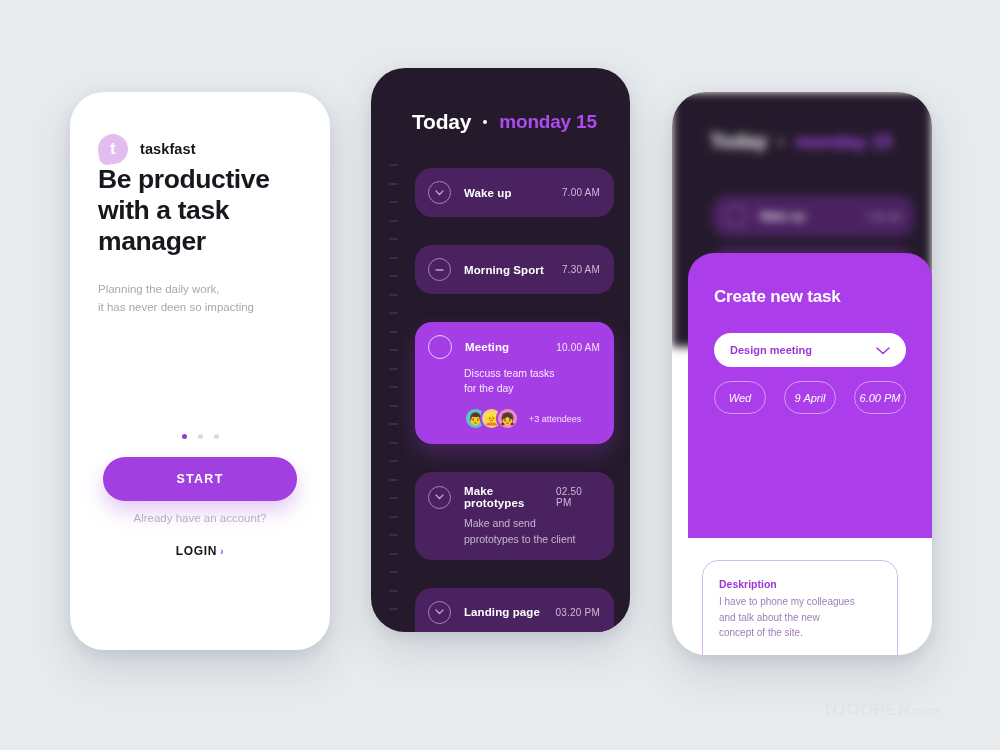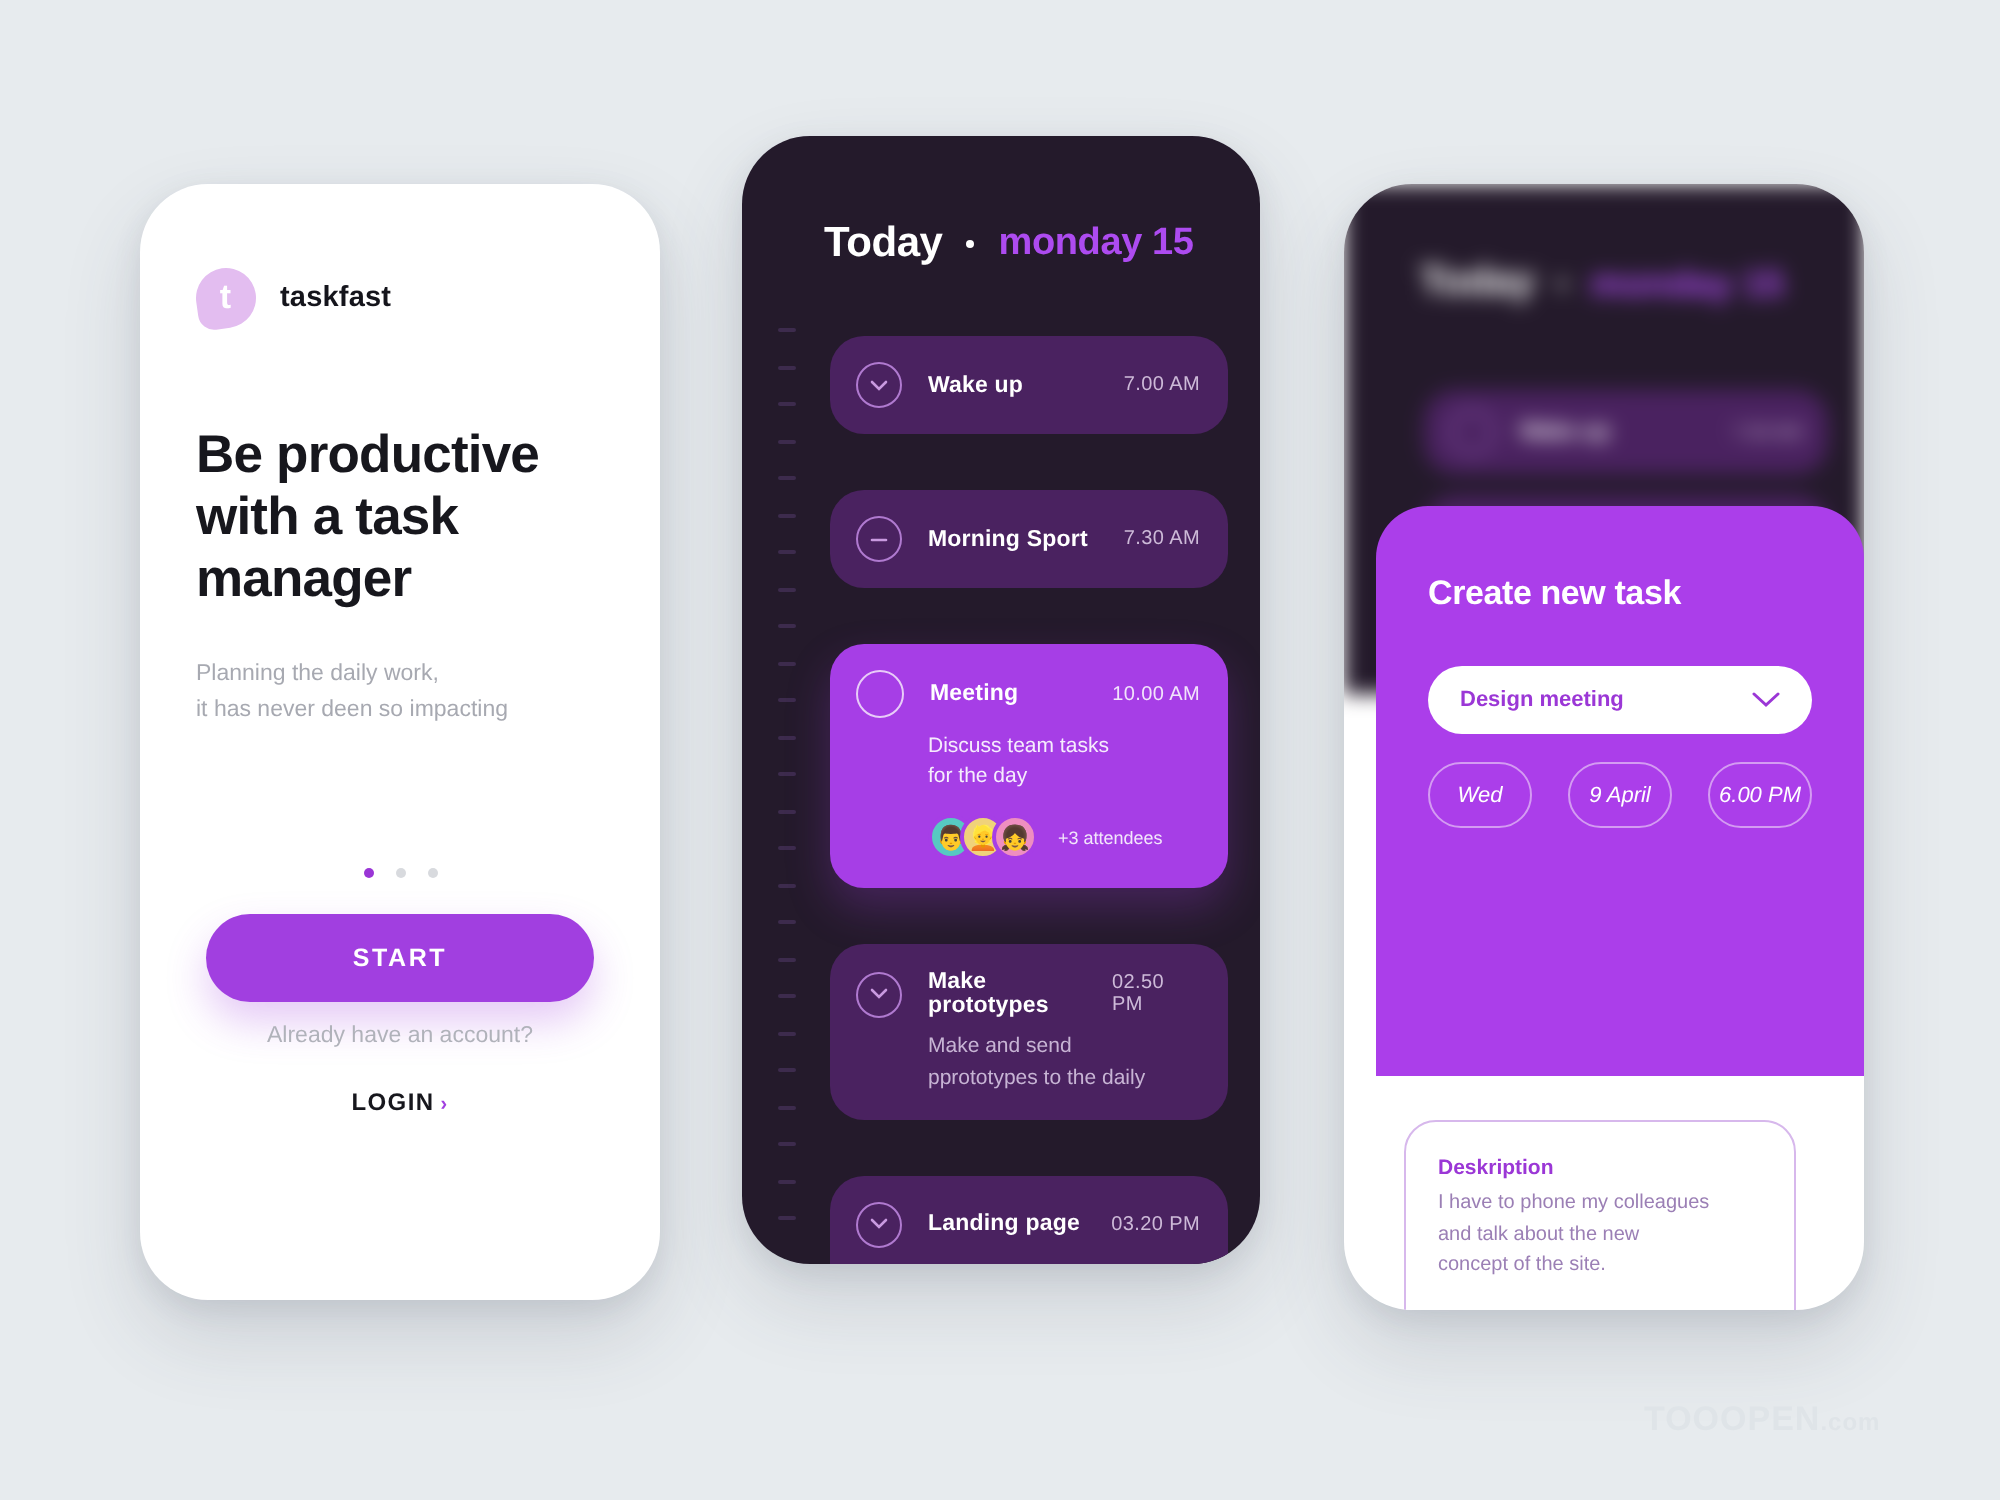--- a/index.html
+++ b/index.html
@@ -34,21 +34,20 @@
     display:flex; align-items:center; justify-content:center;
   }
   .brand-mark span {
     transform:rotate(8deg);
     color:#ffffff; font-size:17px; font-weight:700;
     line-height:1; margin-top:-1px;
   }
   .brand-name { font-size:14.5px; font-weight:700; color:#15151c; letter-spacing:.1px; }
 
   .p1-headline {
-    margin-top:48px;
     font-size:26.5px; line-height:1.17; font-weight:800;
     color:#17171d; letter-spacing:-.4px;
   }
   .p1-sub {
     margin-top:24px;
     font-size:11.5px; line-height:1.55; color:#a7a9b1; font-weight:400;
   }
   .p1-dots {
     position:absolute; left:0; right:0; top:342px;
     display:flex; justify-content:center; gap:11px;
@@ -326,21 +325,21 @@
             <span class="circ">
               <svg width="9" height="6" viewBox="0 0 9 6">
                   <path d="M1 1l3.5 3.5L8 1" fill="none" stroke="#c99ae0" stroke-width="1.3" stroke-linecap="round"></path>
                 </svg>
             </span>
             <span class="task-name">Make prototypes</span>
             <span class="task-time">02.50 PM</span>
           </div>
           <div class="task-desc">
             <div>Make and send</div>
-            <div>pprototypes to the daily</div>
+            <div>pprototypes to the client</div>
           </div>
         </div>
 
         <div class="task">
           <div class="task-top">
             <span class="circ">
               <svg width="9" height="6" viewBox="0 0 9 6">
                   <path d="M1 1l3.5 3.5L8 1" fill="none" stroke="#c99ae0" stroke-width="1.3" stroke-linecap="round"></path>
                 </svg>
             </span>

